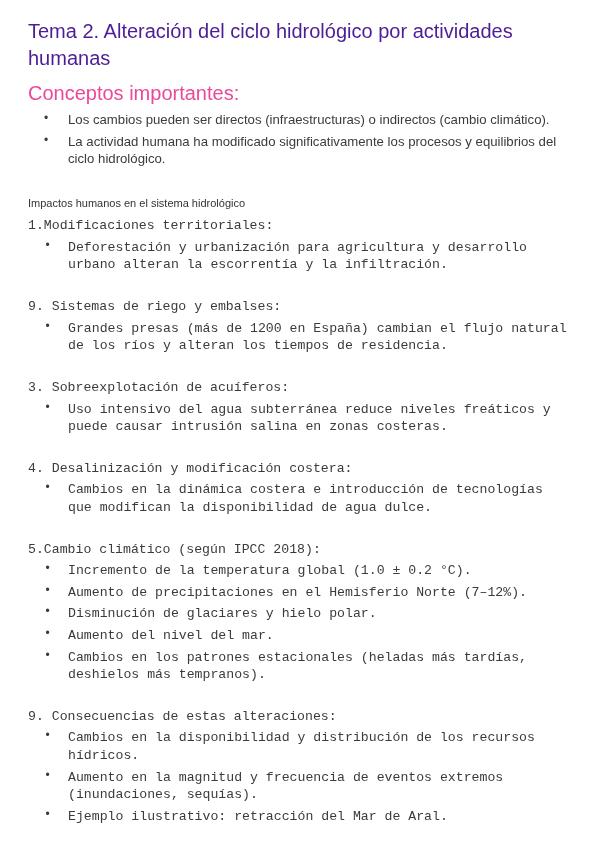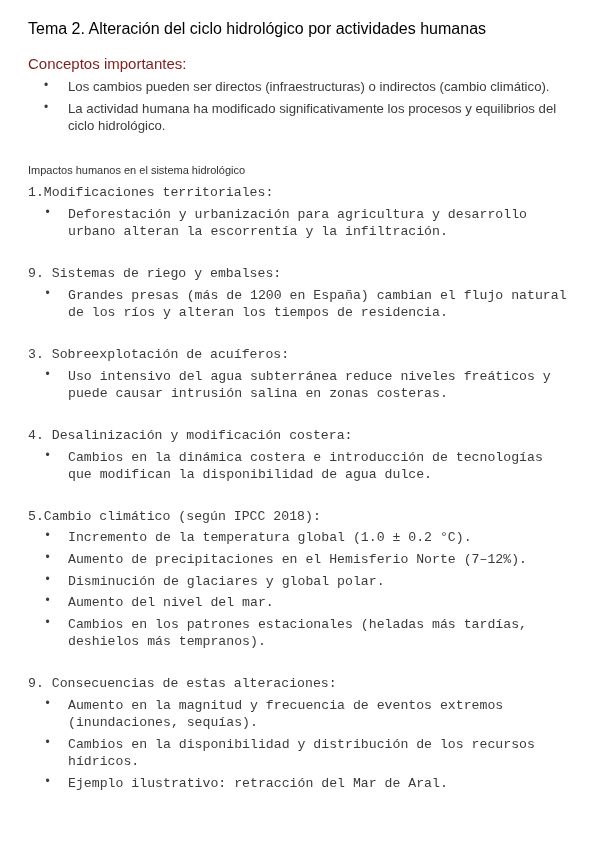--- a/index.html
+++ b/index.html
@@ -12,31 +12,31 @@
     color: #3b3b3b;
     overflow: hidden;
   }
   .page {
     width: 600px;
     height: 848px;
     background: #ffffff;
     padding: 18px 28px 20px 28px;
   }
   .title {
-    font-size: 16px;
+    font-size: 20px;
     font-weight: 400;
-    color: #000000;
+    color: #4c1d95;
     line-height: 1.35;
-    margin-bottom: 14px;
+    margin-bottom: 8px;
     max-width: 520px;
   }
   .subheading {
-    font-size: 15px;
+    font-size: 20px;
     font-weight: 400;
-    color: #7f1d1d;
+    color: #ec4899;
     line-height: 1.3;
     margin-bottom: 5px;
   }
   .heading {
     font-size: 11px;
     font-weight: 400;
     color: #333333;
     line-height: 1.3;
     margin-top: 28px;
     margin-bottom: 7px;
@@ -114,28 +114,28 @@
     <ul class="bullets">
       <li>Cambios en la dinámica costera e introducción de tecnologías que modifican la disponibilidad de agua dulce.</li>
     </ul>
   </section>
 
   <section class="block">
     <p class="block-label">5.Cambio climático (según IPCC 2018):</p>
     <ul class="bullets">
       <li>Incremento de la temperatura global (1.0 ± 0.2 °C).</li>
       <li>Aumento de precipitaciones en el Hemisferio Norte (7–12%).</li>
-      <li>Disminución de glaciares y global polar.</li>
+      <li>Disminución de glaciares y hielo polar.</li>
       <li>Aumento del nivel del mar.</li>
       <li>Cambios en los patrones estacionales (heladas más tardías, deshielos más tempranos).</li>
     </ul>
   </section>
 
   <section class="block">
     <p class="block-label">9. Consecuencias de estas alteraciones:</p>
     <ul class="bullets">
+      <li>Cambios en la disponibilidad y distribución de los recursos hídricos.</li>
       <li>Aumento en la magnitud y frecuencia de eventos extremos (inundaciones, sequías).</li>
-      <li>Cambios en la disponibilidad y distribución de los recursos hídricos.</li>
       <li>Ejemplo ilustrativo: retracción del Mar de Aral.</li>
     </ul>
   </section>
 
 </div>
 
 </body></html>

